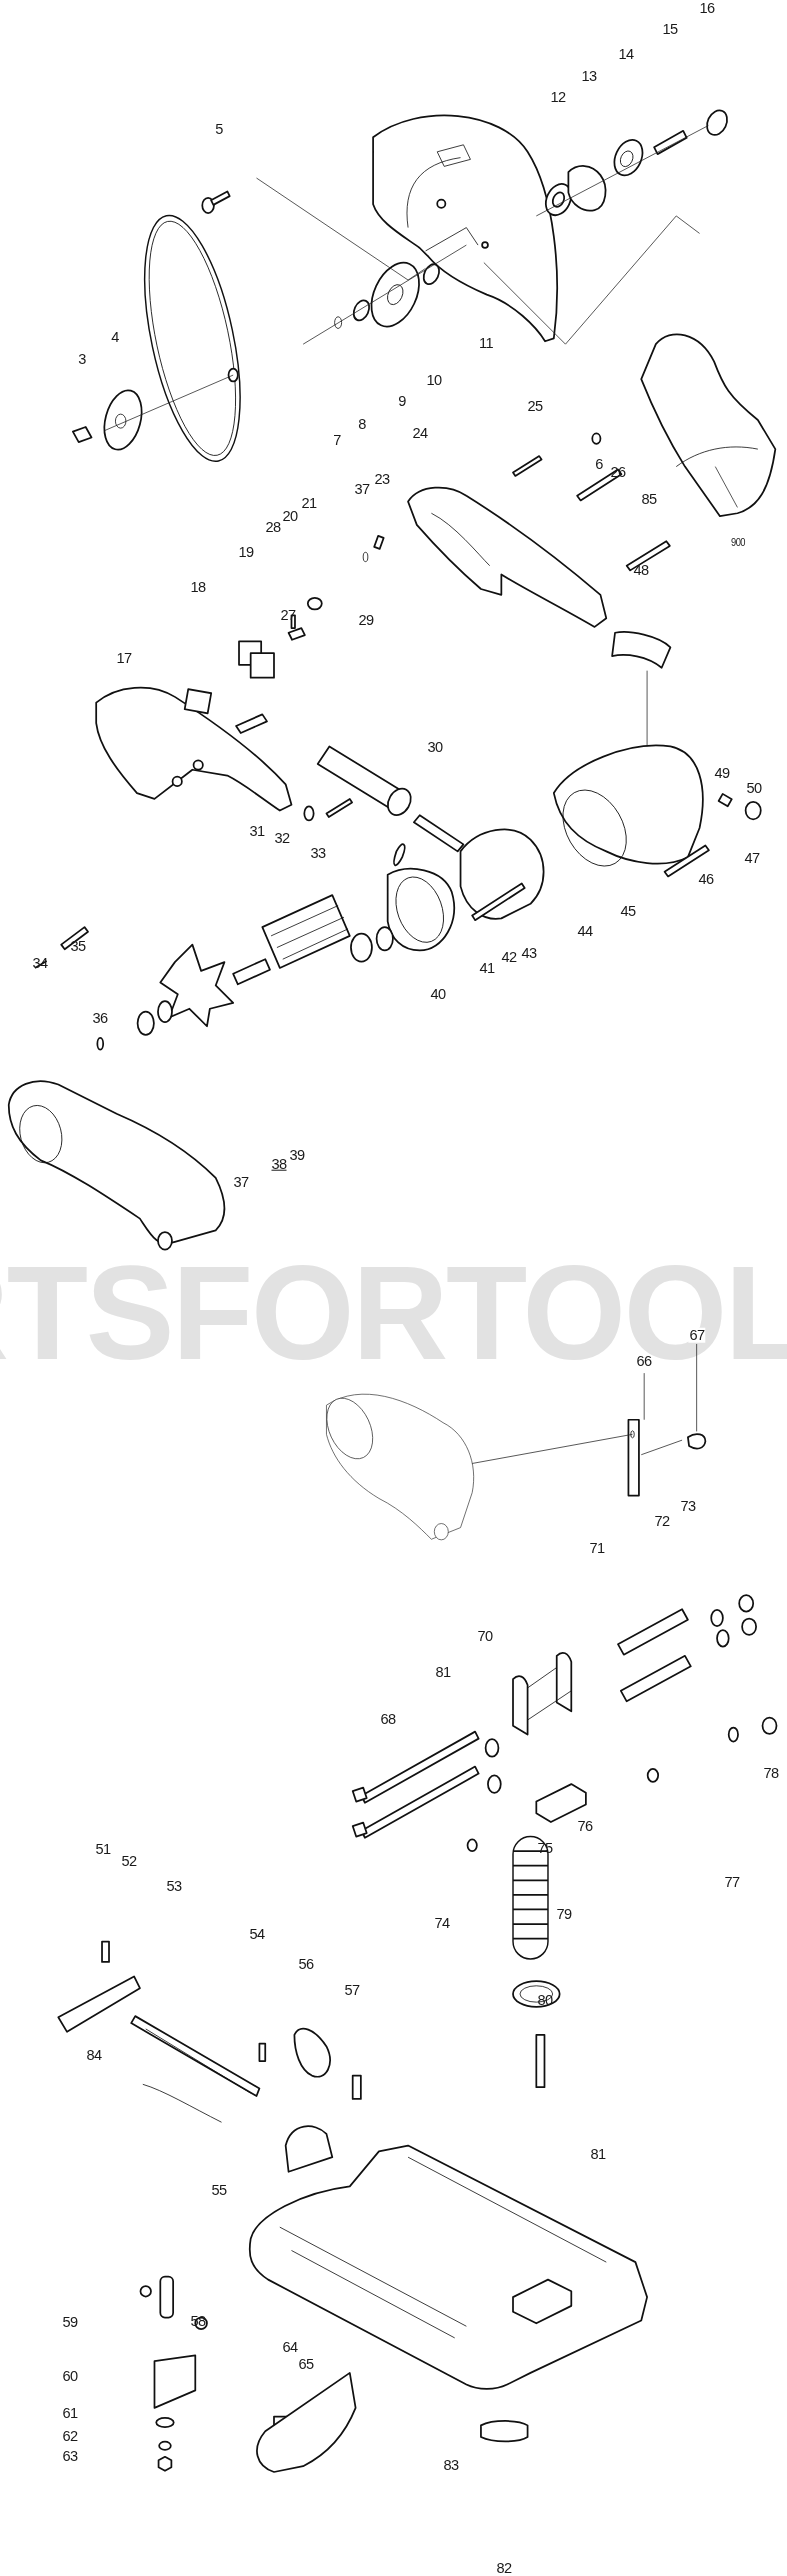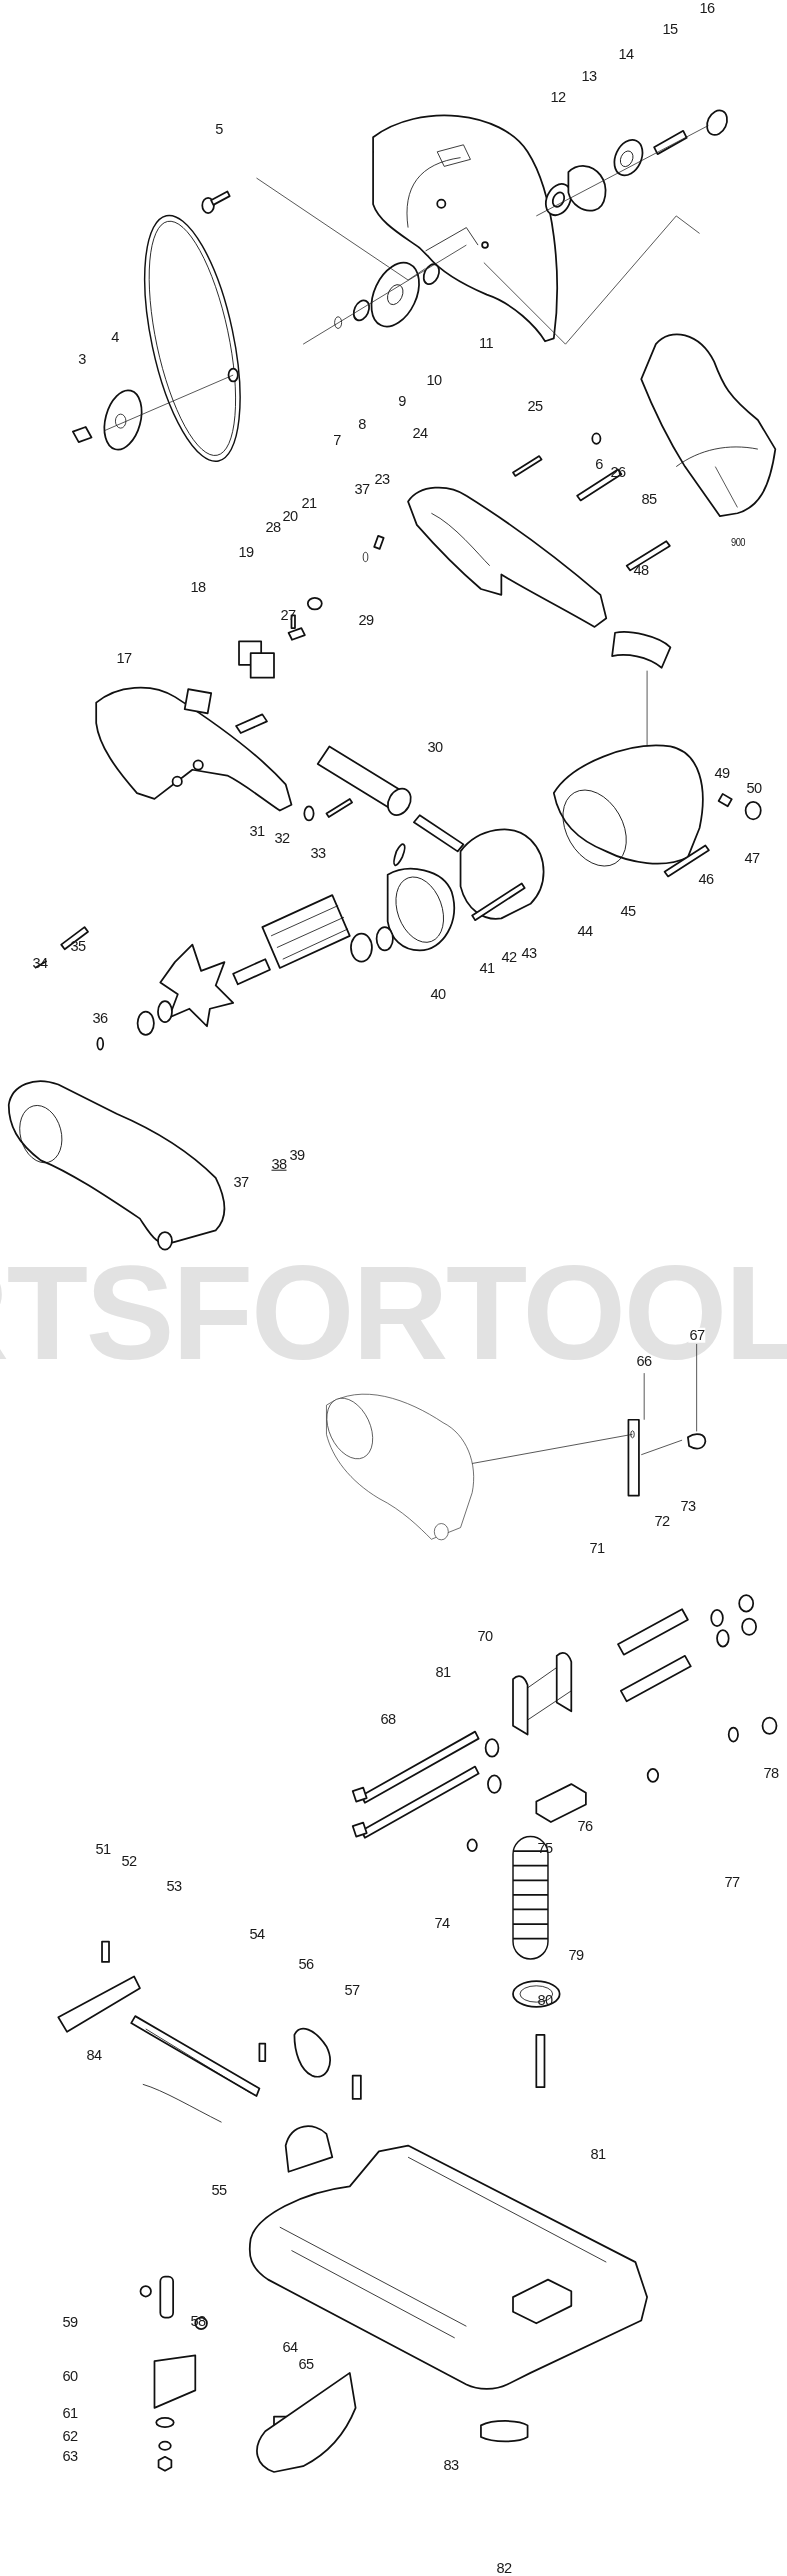--- a/index.html
+++ b/index.html
@@ -328,21 +328,21 @@
     <span class="lbl" style="left: 443px; top: 1672px;">81</span>
     <span class="lbl" style="left: 485px; top: 1636px;">70</span>
     <span class="lbl" style="left: 597px; top: 1548px;">71</span>
     <span class="lbl" style="left: 662px; top: 1521px;">72</span>
     <span class="lbl" style="left: 688px; top: 1506px;">73</span>
     <span class="lbl" style="left: 442px; top: 1923px;">74</span>
     <span class="lbl" style="left: 545px; top: 1848px;">75</span>
     <span class="lbl" style="left: 585px; top: 1826px;">76</span>
     <span class="lbl" style="left: 732px; top: 1882px;">77</span>
     <span class="lbl" style="left: 771px; top: 1773px;">78</span>
-    <span class="lbl" style="left: 576px; top: 1914px; margin-top: 41px;">79</span>
+    <span class="lbl" style="left: 564px; top: 1914px;">79</span>
     <span class="lbl" style="left: 545px; top: 2000px;">80</span>
     <span class="lbl" style="left: 598px; top: 2154px; text-align: center;">81</span>
     <span class="lbl" style="left: 504px; top: 2568px;">82</span>
     <span class="lbl" style="left: 451px; top: 2465px;">83</span>
     <span class="lbl" style="left: 94px; top: 2055px;">84</span>
     <span class="lbl" style="left: 649px; top: 499px;">85</span>
     <span class="lbl small" style="left: 738px; top: 542px;">900</span>
   </div>
 
 

